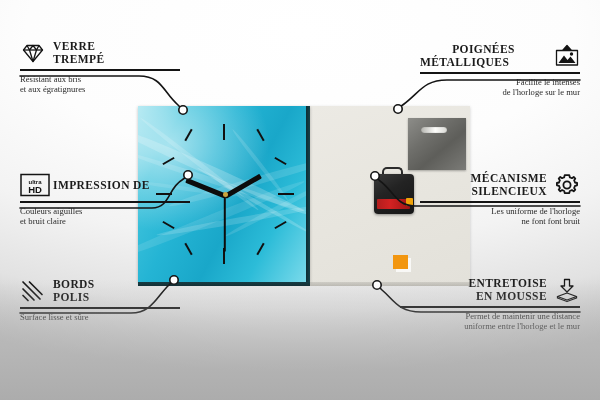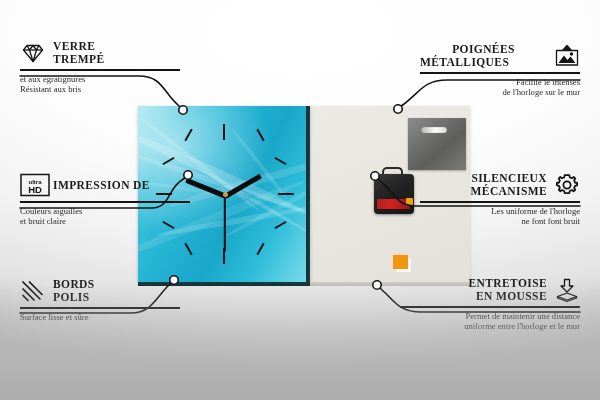--- a/index.html
+++ b/index.html
@@ -202,22 +202,22 @@
             <path d="M7,5.5 L9.5,10 L13,5.5 L16.5,10 L19,5.5"></path>
           <path d="M9.5,10 L13,21.5 L16.5,10"></path>
         </svg>
       </span>
       <span>
         <span class="title" style="display:block">VERRE</span>
         <span class="title" style="display:block">TREMPÉ</span>
       </span>
     </div>
     <div class="rule"></div>
+    <div class="desc">Résistant aux bris</div>
     <div class="desc">et aux égratignures</div>
-    <div class="desc">Résistant aux bris</div>
   </div>
 
   <div class="callout left" style="left:20px;top:172px;width:170px;">
     <div class="head">
       <span class="ico">
         <svg viewBox="0 0 30 26" width="30" height="26">
           <rect x="1" y="2.5" width="28" height="21" fill="none" stroke="#141414" stroke-width="1.5"></rect>
           <text x="15" y="11.5" font-family="Liberation Sans, sans-serif" font-size="6" font-weight="bold" text-anchor="middle" fill="#141414">ultra</text>
           <text x="15" y="20.5" font-family="Liberation Sans, sans-serif" font-size="9.5" font-weight="bold" text-anchor="middle" fill="#141414">HD</text>
         </svg>
@@ -266,22 +266,22 @@
       </span>
     </div>
     <div class="rule"></div>
     <div class="desc">Facilite le intenses</div>
     <div class="desc">de l'horloge sur le mur</div>
   </div>
 
   <div class="callout right" style="left:420px;top:172px;width:160px;">
     <div class="head">
       <span style="flex:1 1 auto;">
+        <span class="title" style="display:block;text-align:right">MÉCANISME</span>
         <span class="title" style="display:block;text-align:right">SILENCIEUX</span>
-        <span class="title" style="display:block;text-align:right">MÉCANISME</span>
       </span>
       <span class="ico">
         <svg viewBox="0 0 26 26" width="26" height="26" fill="none" stroke="#141414" stroke-width="1.8" stroke-linejoin="round">
           <path d="M13,3.2 l2.3,0 l.5,2.1 a7.8,7.8 0 0 1 2.1,.9 l1.8,-1.2 l1.6,1.6 l-1.2,1.8 a7.8,7.8 0 0 1 .9,2.1 l2.1,.5 l0,2.3 l-2.1,.5 a7.8,7.8 0 0 1 -.9,2.1 l1.2,1.8 l-1.6,1.6 l-1.8,-1.2 a7.8,7.8 0 0 1 -2.1,.9 l-.5,2.1 l-2.3,0 l-2.3,0 l-.5,-2.1 a7.8,7.8 0 0 1 -2.1,-.9 l-1.8,1.2 l-1.6,-1.6 l1.2,-1.8 a7.8,7.8 0 0 1 -.9,-2.1 l-2.1,-.5 l0,-2.3 l2.1,-.5 a7.8,7.8 0 0 1 .9,-2.1 l-1.2,-1.8 l1.6,-1.6 l1.8,1.2 a7.8,7.8 0 0 1 2.1,-.9 l.5,-2.1 z"></path>
           <circle cx="13" cy="13" r="3.6"></circle>
         </svg>
       </span>
     </div>
     <div class="rule"></div>
     <div class="desc">Les uniforme de l'horloge</div>

